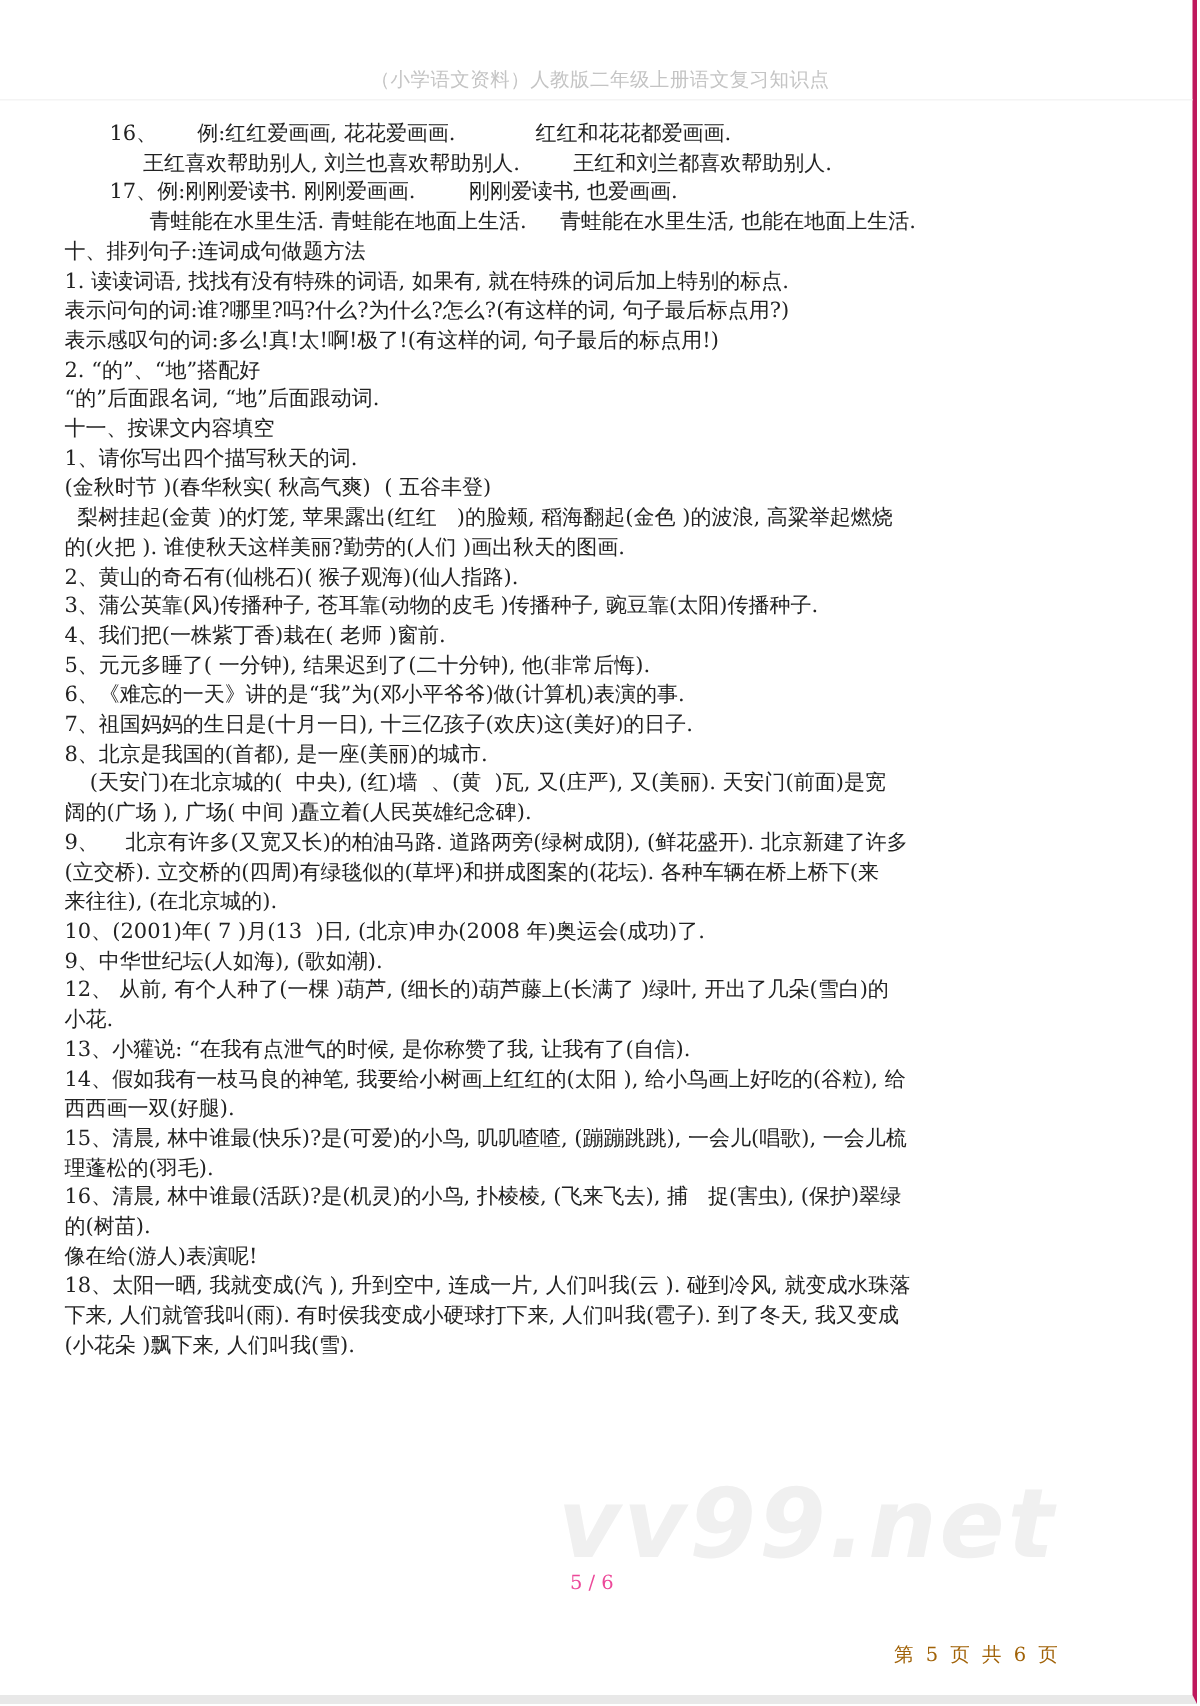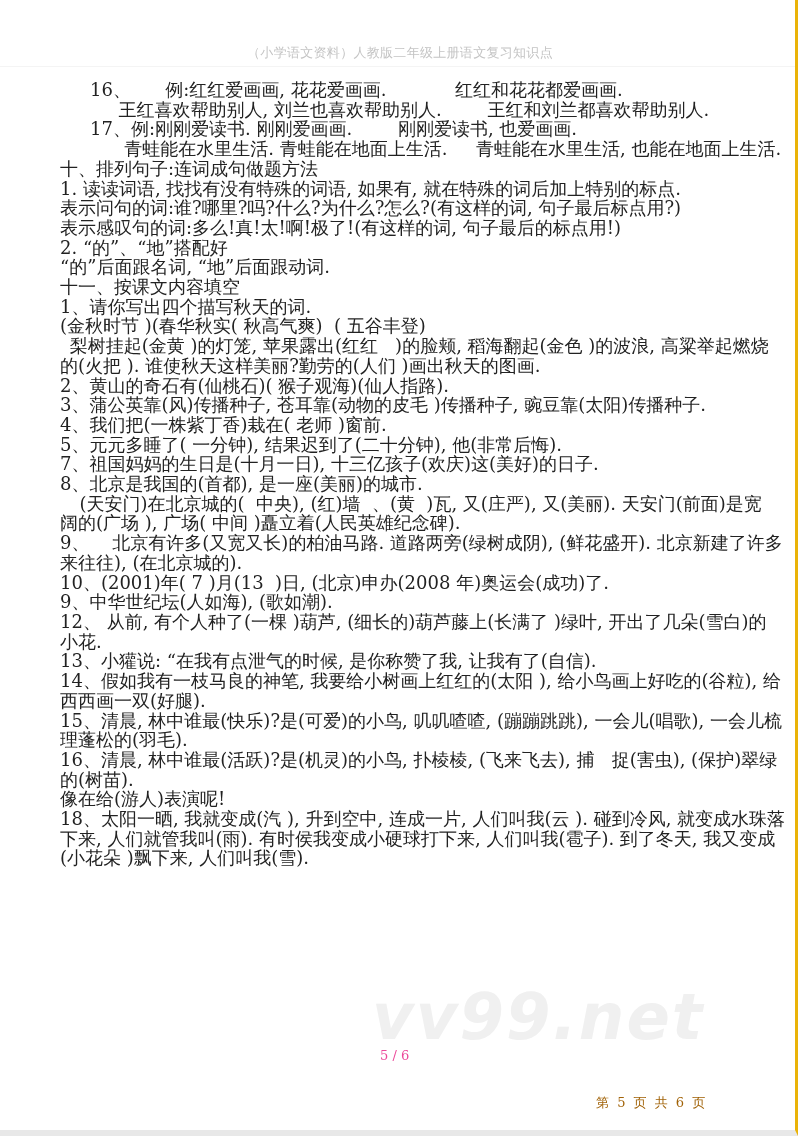--- a/index.html
+++ b/index.html
@@ -6,34 +6,34 @@
     body {
       width: 800px; height: 1137px; overflow: hidden;
       background: #ffffff;
       font-family: "DejaVu Serif", "Liberation Serif", serif;
       color: #222;
       position: relative;
     }
     .page {
       position: absolute; left: 0; top: 0; width: 795px; height: 1130px;
       background: #fff;
-      border-right: 3px solid #eab308;
+      border-right: 3px solid #be185d;
       border-bottom: 6px solid #e8e8e8;
     }
     .running-header {
       position: absolute; top: 44px; left: 0; width: 800px; text-align: center;
       font-family: "DejaVu Sans", "Liberation Sans", sans-serif;
       font-size: 13px; color: #c4c4c4; letter-spacing: 0.3px;
     }
     .header-rule {
       position: absolute; top: 66px; left: 0; width: 795px; height: 1px; background: #f4f4f4;
     }
     .content {
-      position: absolute; top: 80px; left: 60px; width: 690px;
-      font-size: 18px; line-height: 19.7px;
+      position: absolute; top: 80px; left: 43px; width: 690px;
+      font-size: 14px; line-height: 19.7px;
     }
     .line { white-space: pre; display: block; }
     .ind1 { padding-left: 30px; }
     .ind3 { padding-left: 8px; }
     .ind4 { padding-left: 4px; }
     .watermark {
       position: absolute; left: 372px; top: 985px;
       font-family: "DejaVu Sans", "Liberation Sans", sans-serif;
       font-weight: bold; font-size: 64px; color: #f0f0f0; letter-spacing: 2px;
       line-height: 1;
@@ -66,25 +66,27 @@
       <span class="line">“的”后面跟名词, “地”后面跟动词.</span>
       <span class="line">十一、按课文内容填空</span>
       <span class="line">1、请你写出四个描写秋天的词.</span>
       <span class="line">(金秋时节 )(春华秋实( 秋高气爽)  ( 五谷丰登)</span>
       <span class="line ind4"> 梨树挂起(金黄 )的灯笼, 苹果露出(红红   )的脸颊, 稻海翻起(金色 )的波浪, 高粱举起燃烧</span>
       <span class="line">的(火把 ). 谁使秋天这样美丽?勤劳的(人们 )画出秋天的图画.</span>
       <span class="line">2、黄山的奇石有(仙桃石)( 猴子观海)(仙人指路).</span>
       <span class="line">3、蒲公英靠(风)传播种子, 苍耳靠(动物的皮毛 )传播种子, 豌豆靠(太阳)传播种子.</span>
       <span class="line">4、我们把(一株紫丁香)栽在( 老师 )窗前.</span>
       <span class="line">5、元元多睡了( 一分钟), 结果迟到了(二十分钟), 他(非常后悔).</span>
+      <span class="line">6、《难忘的一天》讲的是“我”为(邓小平爷爷)做(计算机)表演的事.</span>
       <span class="line">7、祖国妈妈的生日是(十月一日), 十三亿孩子(欢庆)这(美好)的日子.</span>
       <span class="line">8、北京是我国的(首都), 是一座(美丽)的城市.</span>
       <span class="line ind3">  (天安门)在北京城的(  中央), (红)墙  、(黄  )瓦, 又(庄严), 又(美丽). 天安门(前面)是宽</span>
       <span class="line">阔的(广场 ), 广场( 中间 )矗立着(人民英雄纪念碑).</span>
       <span class="line">9、    北京有许多(又宽又长)的柏油马路. 道路两旁(绿树成阴), (鲜花盛开). 北京新建了许多</span>
+      <span class="line">(立交桥). 立交桥的(四周)有绿毯似的(草坪)和拼成图案的(花坛). 各种车辆在桥上桥下(来</span>
       <span class="line">来往往), (在北京城的).</span>
       <span class="line">10、(2001)年( 7 )月(13  )日, (北京)申办(2008 年)奥运会(成功)了.</span>
       <span class="line">9、中华世纪坛(人如海), (歌如潮).</span>
       <span class="line">12、 从前, 有个人种了(一棵 )葫芦, (细长的)葫芦藤上(长满了 )绿叶, 开出了几朵(雪白)的</span>
       <span class="line">小花.</span>
       <span class="line">13、小獾说: “在我有点泄气的时候, 是你称赞了我, 让我有了(自信).</span>
       <span class="line">14、假如我有一枝马良的神笔, 我要给小树画上红红的(太阳 ), 给小鸟画上好吃的(谷粒), 给</span>
       <span class="line">西西画一双(好腿).</span>
       <span class="line">15、清晨, 林中谁最(快乐)?是(可爱)的小鸟, 叽叽喳喳, (蹦蹦跳跳), 一会儿(唱歌), 一会儿梳</span>
       <span class="line">理蓬松的(羽毛).</span>

